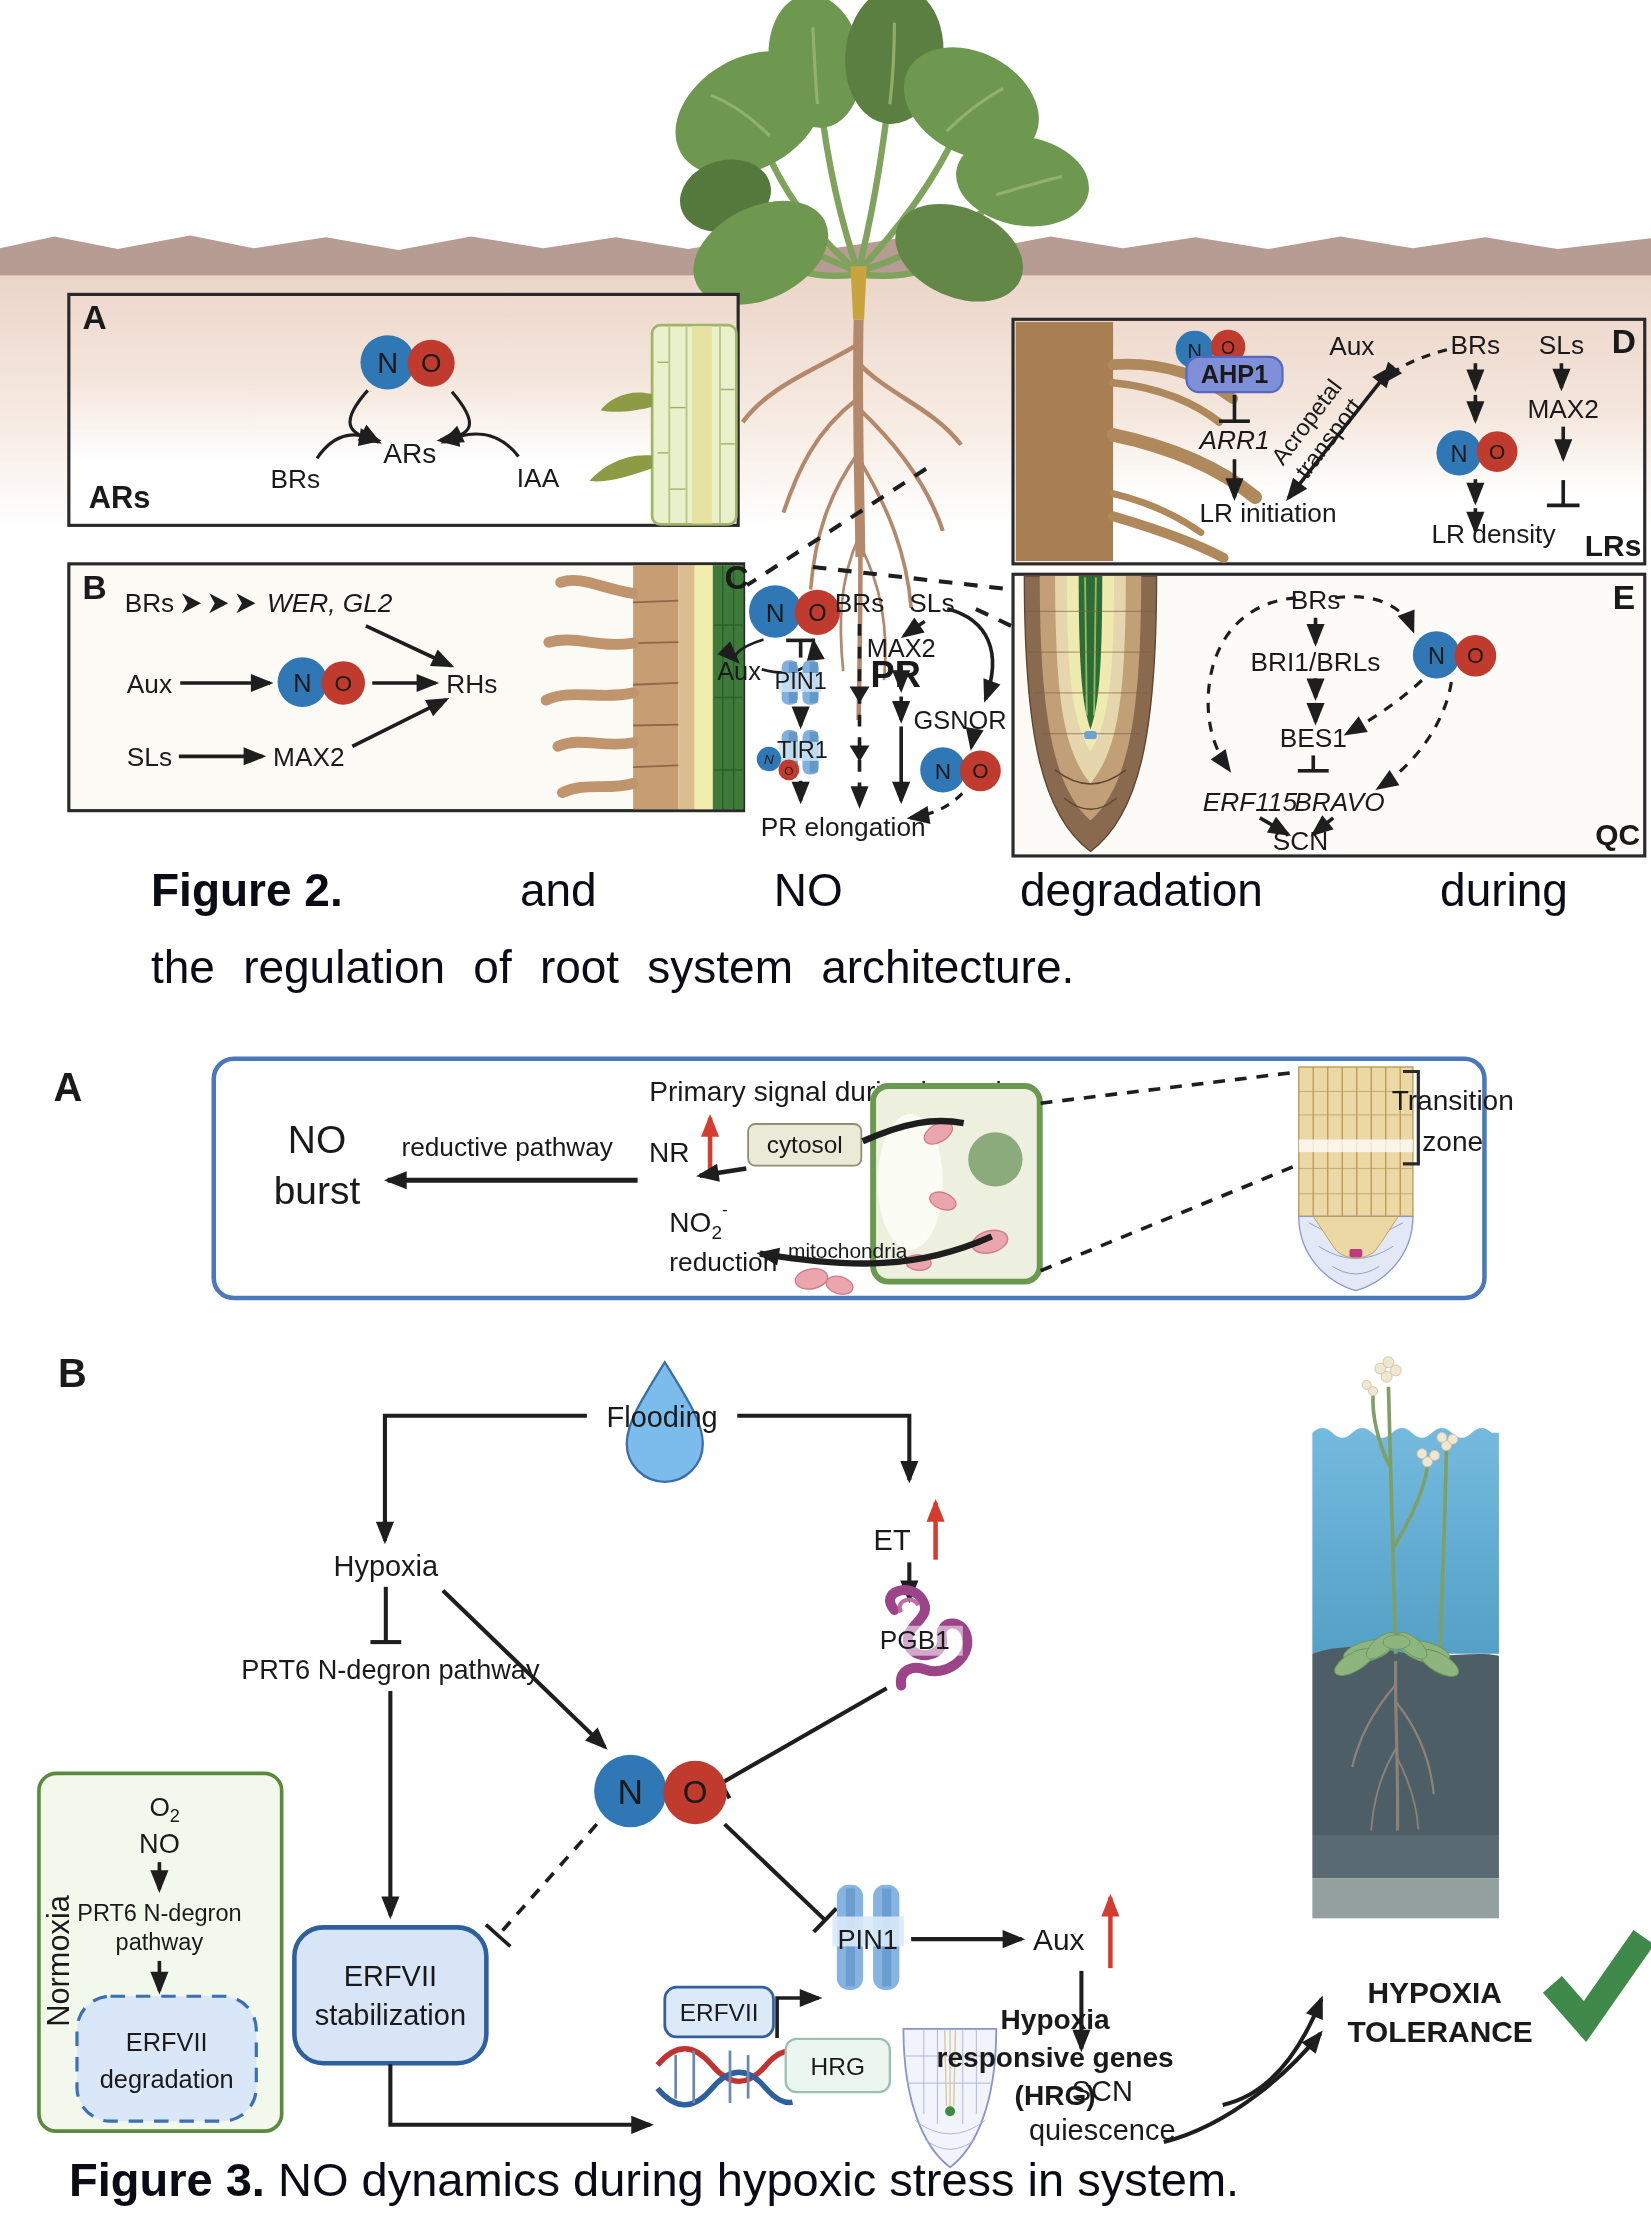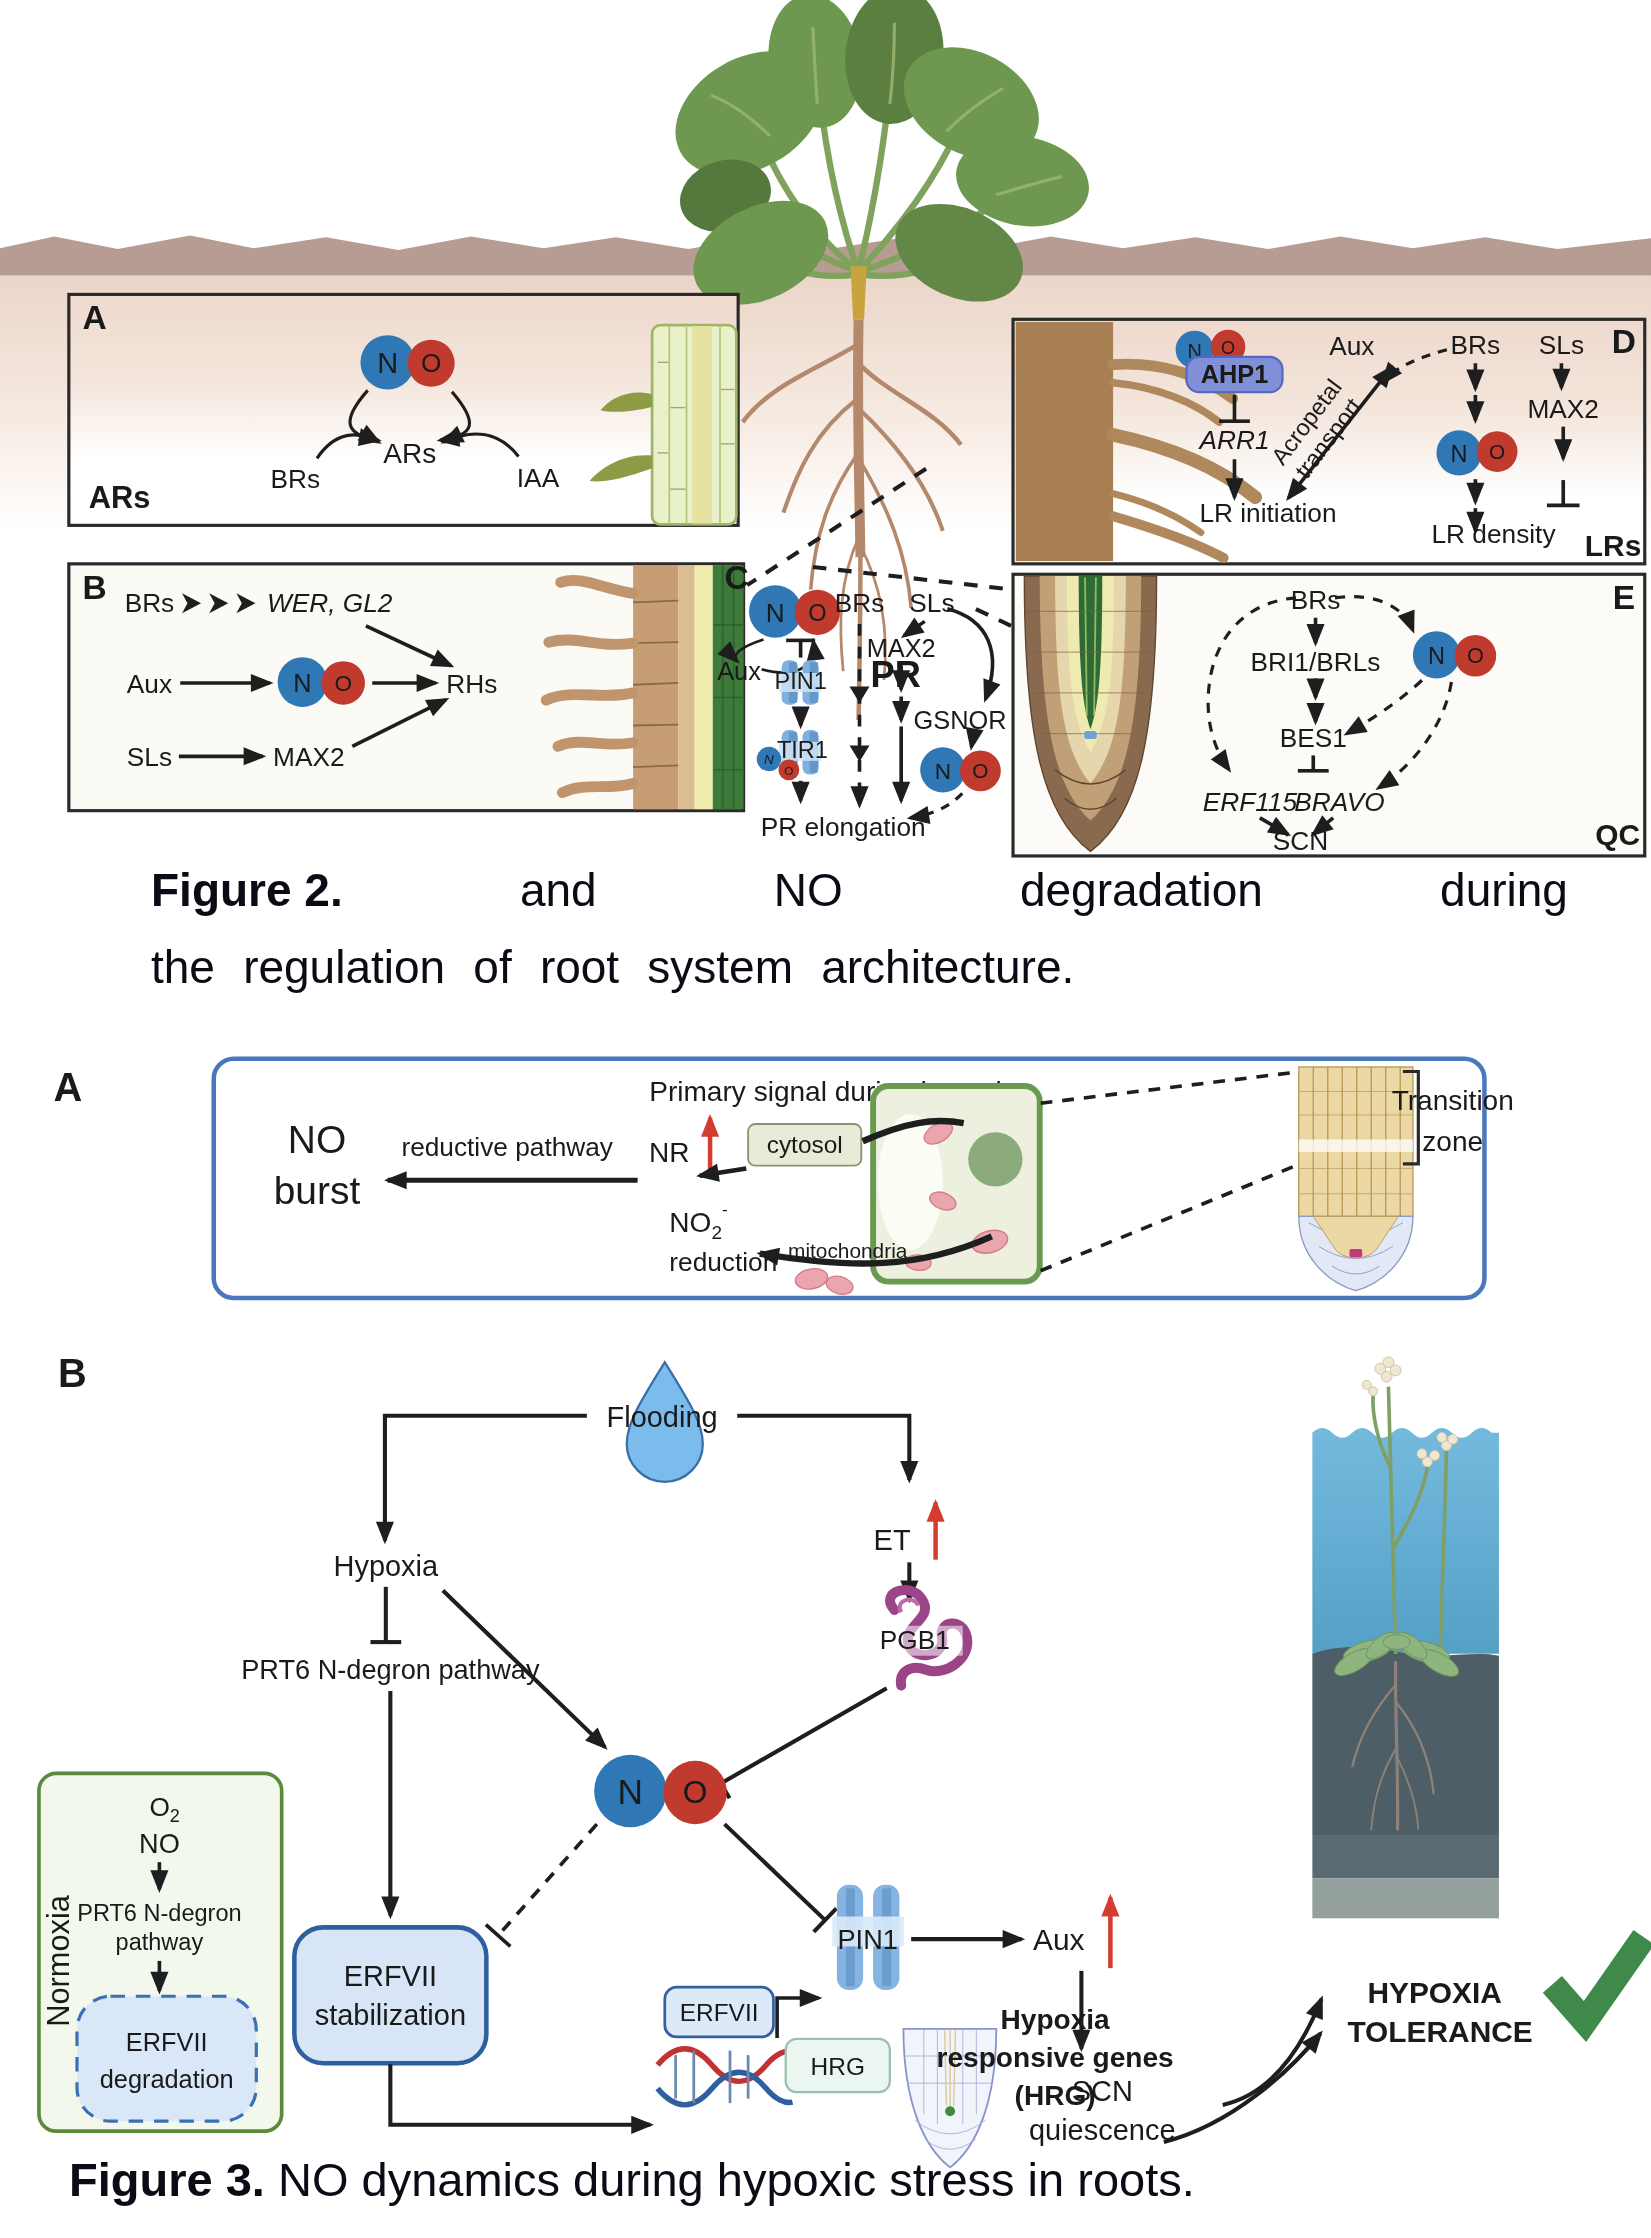--- a/index.html
+++ b/index.html
@@ -624,17 +624,17 @@
     <span class="b">Figure 2.</span>
     <span>and</span>
     <span>NO</span>
     <span>degradation</span>
     <span>during</span>
   </div>
   <div class="l2">the regulation of root system architecture.</div>
 </div>
 
 <div class="cap" id="cap3">
-  <span class="b">Figure 3.</span><span> NO dynamics during hypoxic stress in roots.</span>
+  <span class="b">Figure 3.</span><span> NO dynamics during hypoxic stress in system.</span>
 </div>
 
 </div>
 
 
 </body></html>

